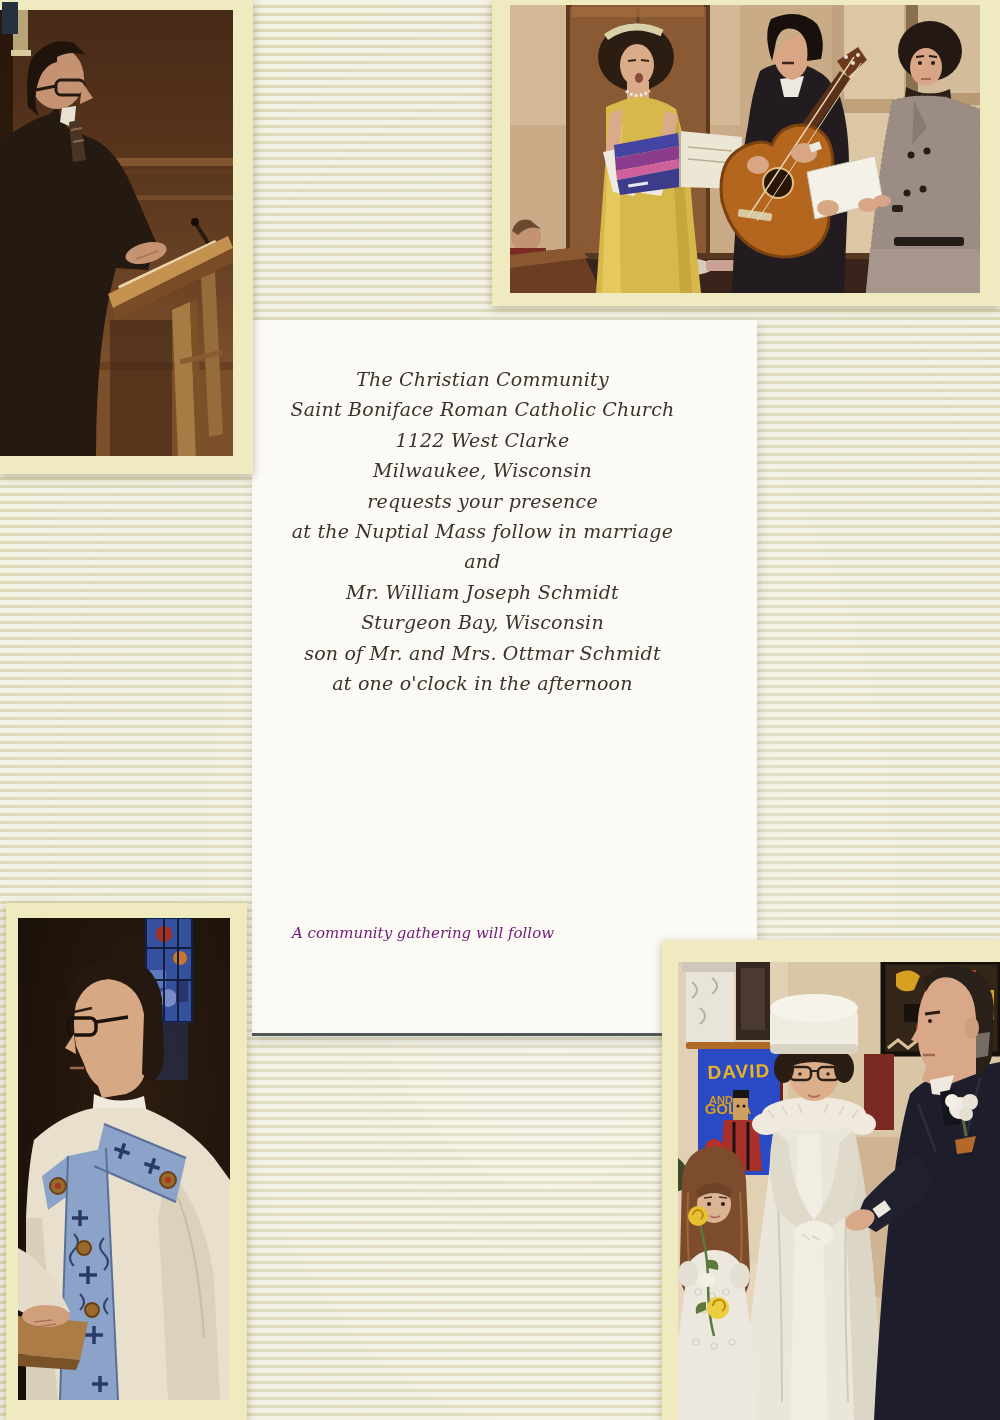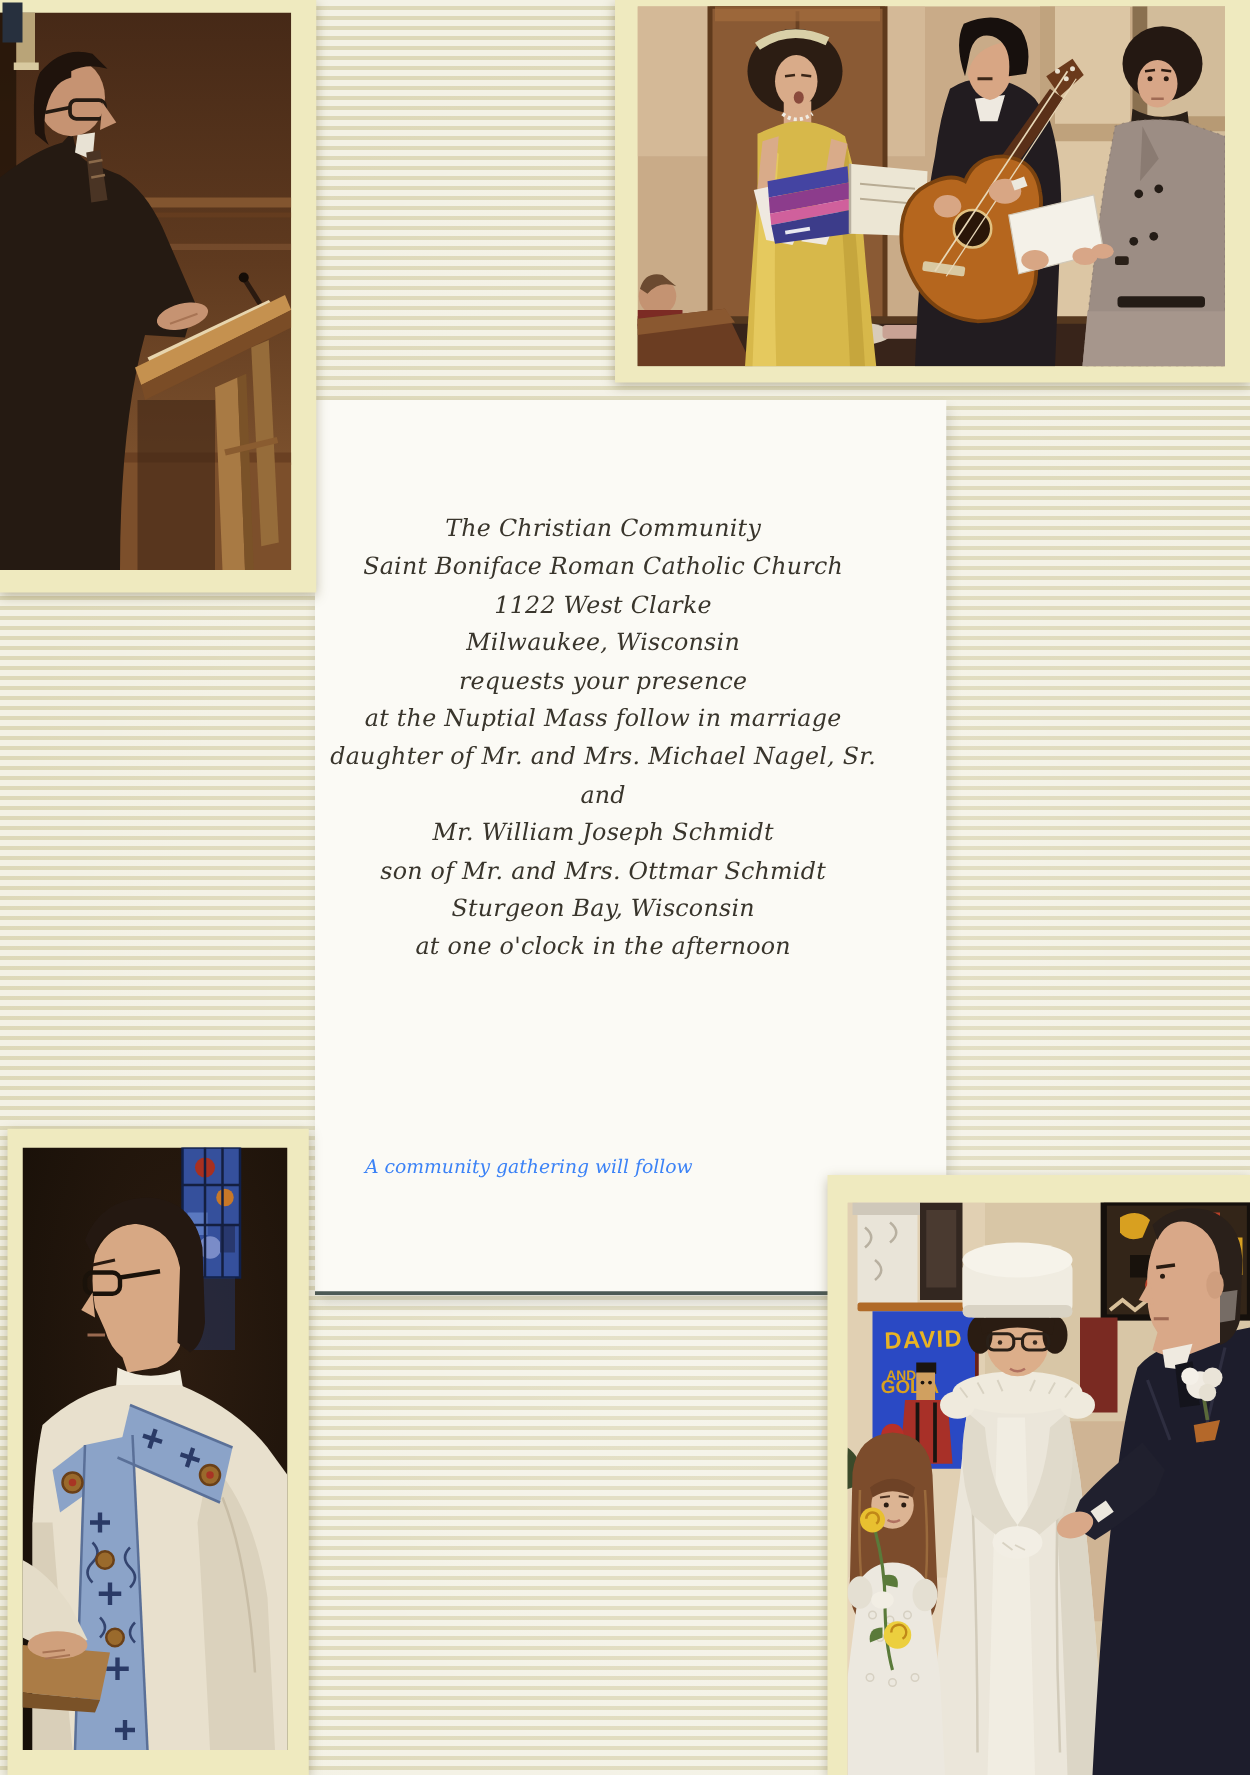--- a/index.html
+++ b/index.html
@@ -23,27 +23,27 @@
   .m3 svg{left:12px;top:15px;}
   .m4{left:662px;top:940px;width:338px;height:480px;}
   .m4 svg{left:16px;top:22px;}
   .corner-mark{position:absolute;left:2px;top:2px;width:16px;height:32px;background:#27303e;}
   .card{
     position:absolute;left:252px;top:320px;width:505px;height:713px;z-index:2;
     background:#fbfaf5;border-bottom:3px solid #4c5a56;
     box-shadow:2px 6px 10px rgba(0,0,0,.13);
   }
   .inv-lines{
-    padding-top:88px;padding-right:48px;padding-left:4px;
+    padding-top:44px;padding-right:48px;padding-left:4px;
     text-align:center;font-style:italic;font-size:19px;line-height:30.4px;
     color:#39352c;letter-spacing:.2px;
   }
   .inv-footer{
     position:absolute;left:40px;top:599px;text-align:center;
-    font-style:italic;font-size:15px;line-height:28px;color:#3b82f6;
+    font-style:italic;font-size:15px;line-height:28px;color:#701a75;
   }
 </style>
 </head>
 <body>
 
 <div class="page">
 
   <div class="mount m1">
     <svg width="233" height="446" viewBox="0 0 233 446">
       <defs>
@@ -195,25 +195,24 @@
   </div>
 
   <div class="card">
     <div class="inv-lines">
       <div>The Christian Community</div>
       <div>Saint Boniface Roman Catholic Church</div>
       <div>1122 West Clarke</div>
       <div>Milwaukee, Wisconsin</div>
       <div>requests your presence</div>
       <div>at the Nuptial Mass follow in marriage</div>
-      <div>daughter of Mr. and Mrs. Michael Nagel, Sr.</div>
       <div>and</div>
       <div>Mr. William Joseph Schmidt</div>
+      <div>Sturgeon Bay, Wisconsin</div>
       <div>son of Mr. and Mrs. Ottmar Schmidt</div>
-      <div>Sturgeon Bay, Wisconsin</div>
       <div>at one o'clock in the afternoon</div>
     </div>
     <div class="inv-footer">
       <div>A community gathering will follow</div>
     </div>
   </div>
 
   <div class="mount m3">
     <svg width="212" height="482" viewBox="0 0 212 482">
       <defs>

